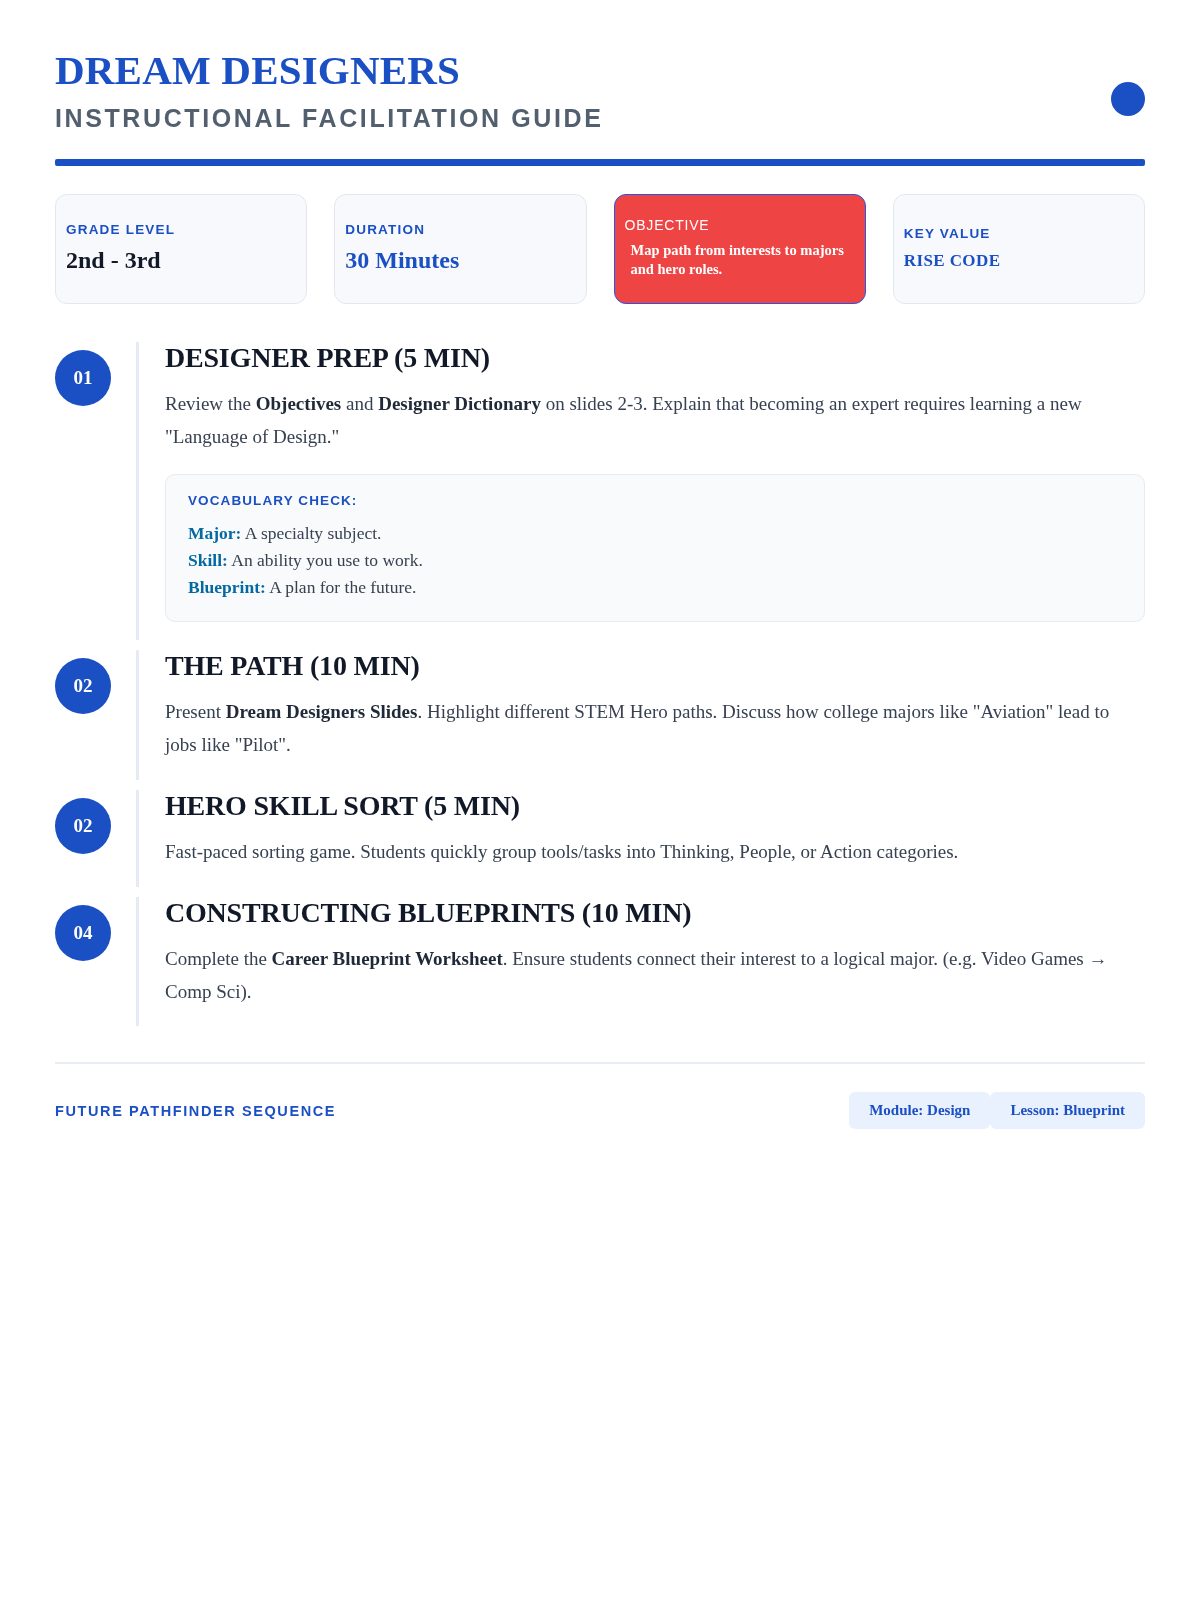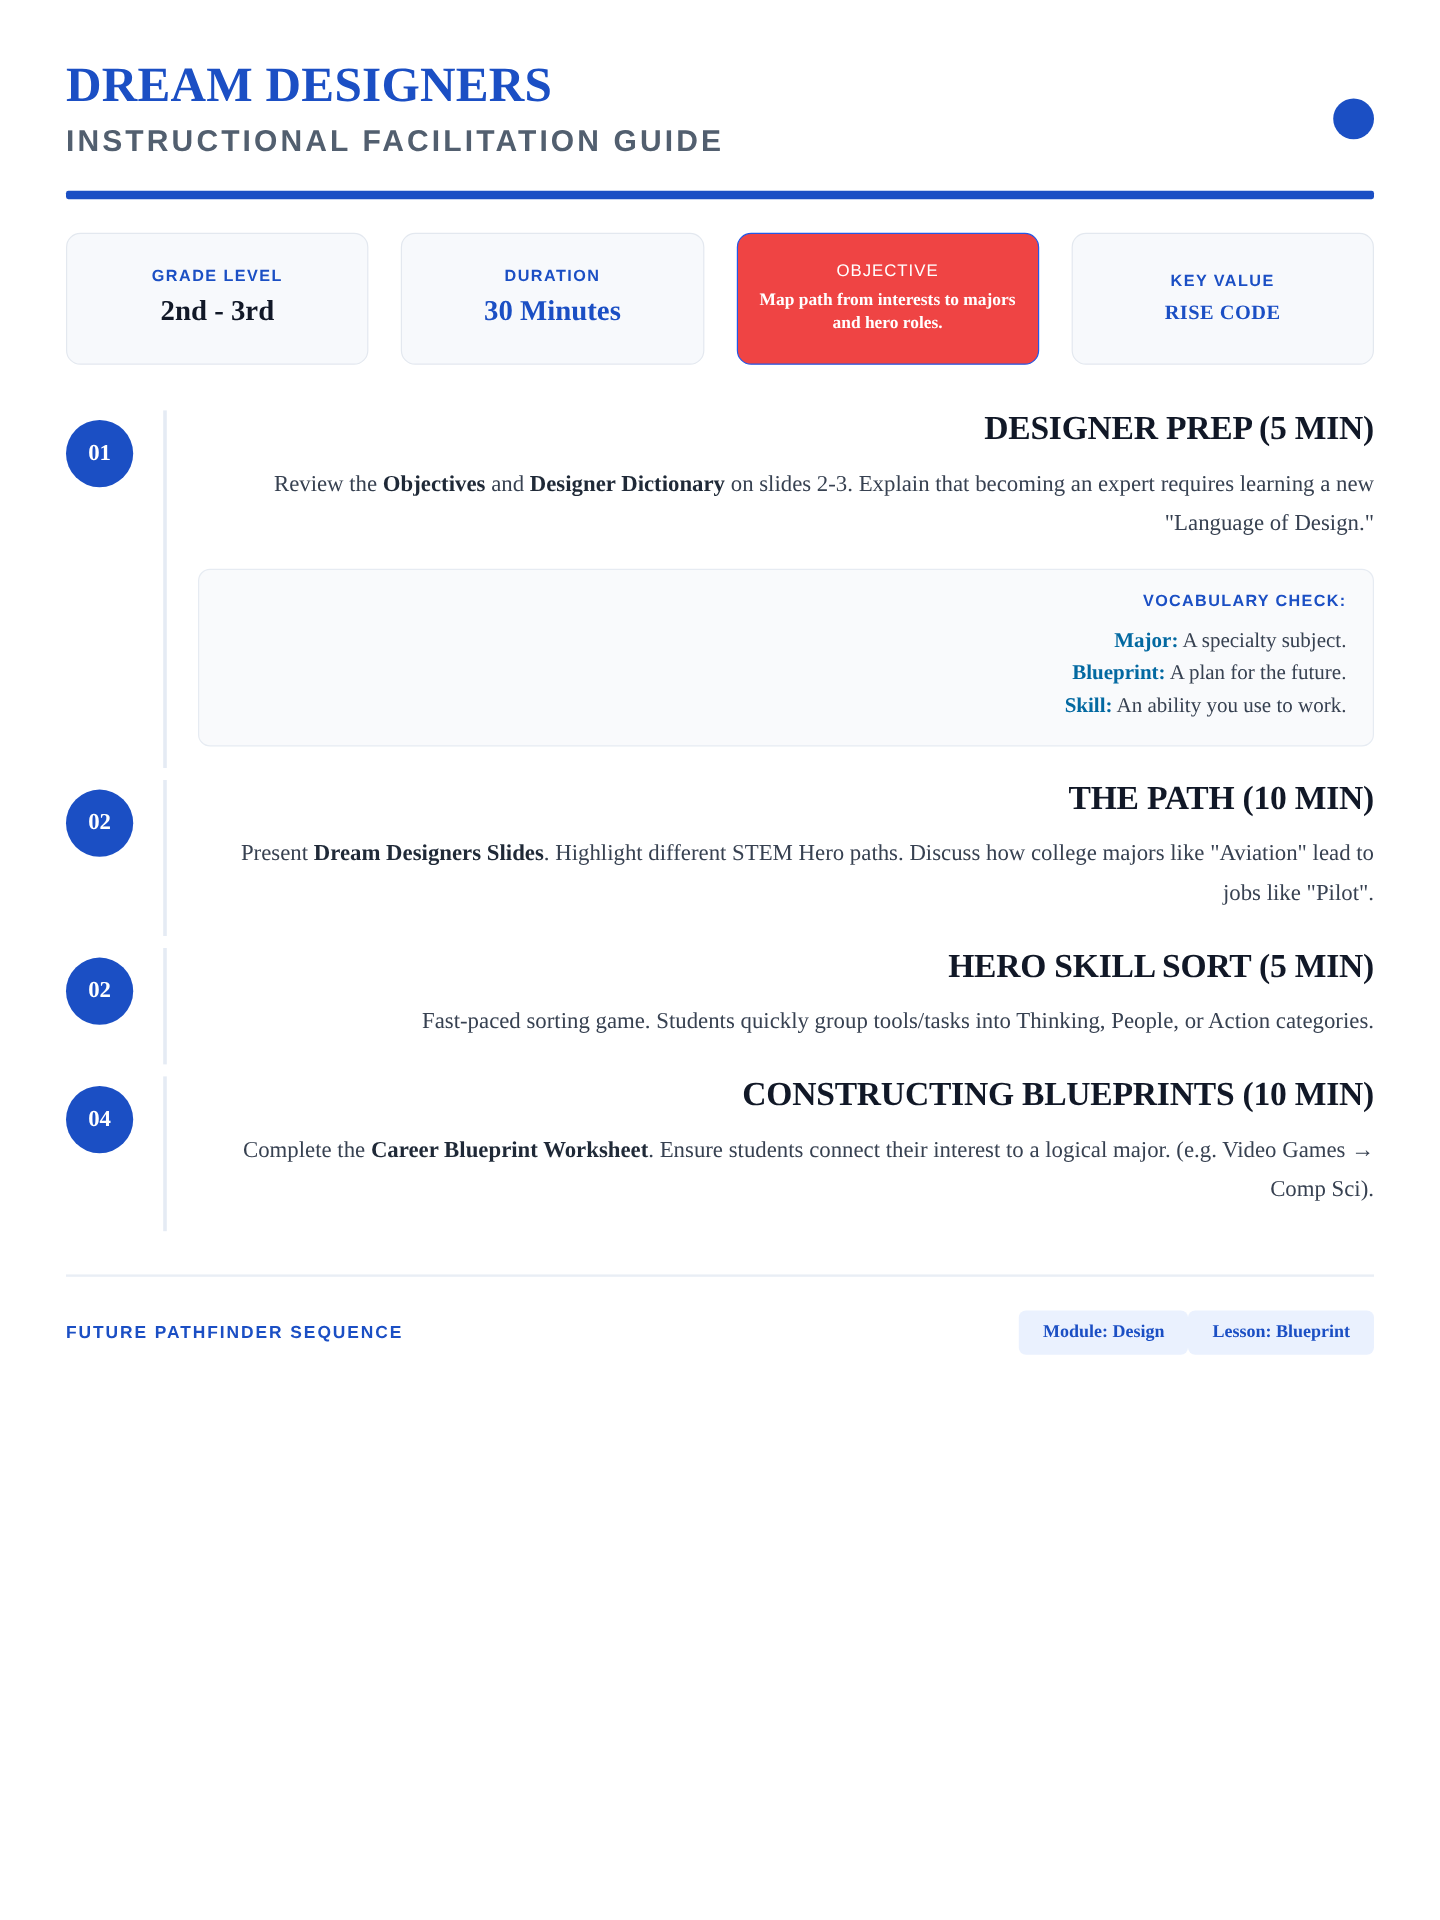--- a/index.html
+++ b/index.html
@@ -63,21 +63,21 @@
     margin-top: 28px;
     display: flex;
     gap: 27px;
   }
   .meta-card {
     flex: 1 1 0;
     border: 1px solid #e3e8ef;
     border-radius: 12px;
     background: #f7f9fc;
     padding: 18px 10px 20px 10px;
-    text-align: center;
+    text-align: left;
     min-height: 110px;
     display: flex;
     flex-direction: column;
     justify-content: center;
   }
   .meta-card .label {
     font-size: 13.5px;
     font-weight: bold;
     letter-spacing: 1.2px;
     color: #1b4fc4;
@@ -141,21 +141,20 @@
     align-items: center;
     justify-content: center;
     margin-top: 8px;
     margin-right: 25px;
   }
   .step-body {
     flex: 1 1 auto;
     border-left: 3px solid #e5ebf4;
     padding-left: 26px;
     padding-bottom: 18px;
-    text-align: right;
   }
   .step-title {
     font-family: "Liberation Serif", serif;
     font-weight: bold;
     font-size: 28px;
     color: #111827;
     letter-spacing: -0.2px;
     margin: 0 0 14px 0;
   }
   .step-text {
@@ -254,22 +253,22 @@
 
   <div class="steps">
       <div class="step">
         <div class="step-badge">01</div>
         <div class="step-body">
           <div class="step-title">DESIGNER PREP (5 MIN)</div>
           <p class="step-text"><span>Review the </span><b>Objectives</b><span> and </span><b>Designer Dictionary</b><span> on slides 2-3. Explain that becoming an expert requires learning a new "Language of Design."</span></p>
           <div class="vocab">
             <div class="vocab-title">VOCABULARY CHECK:</div>
             <div class="vocab-item"><b>Major:</b><span> A specialty subject.</span></div>
+            <div class="vocab-item"><b>Skill:</b><span> An ability you use to work.</span></div>
             <div class="vocab-item"><b>Blueprint:</b><span> A plan for the future.</span></div>
-            <div class="vocab-item"><b>Skill:</b><span> An ability you use to work.</span></div>
           </div>
         </div>
       </div>
       <div class="step">
         <div class="step-badge">02</div>
         <div class="step-body">
           <div class="step-title">THE PATH (10 MIN)</div>
           <p class="step-text"><span>Present </span><b>Dream Designers Slides</b><span>. Highlight different STEM Hero paths. Discuss how college majors like "Aviation" lead to jobs like "Pilot".</span></p>
         </div>
       </div>

